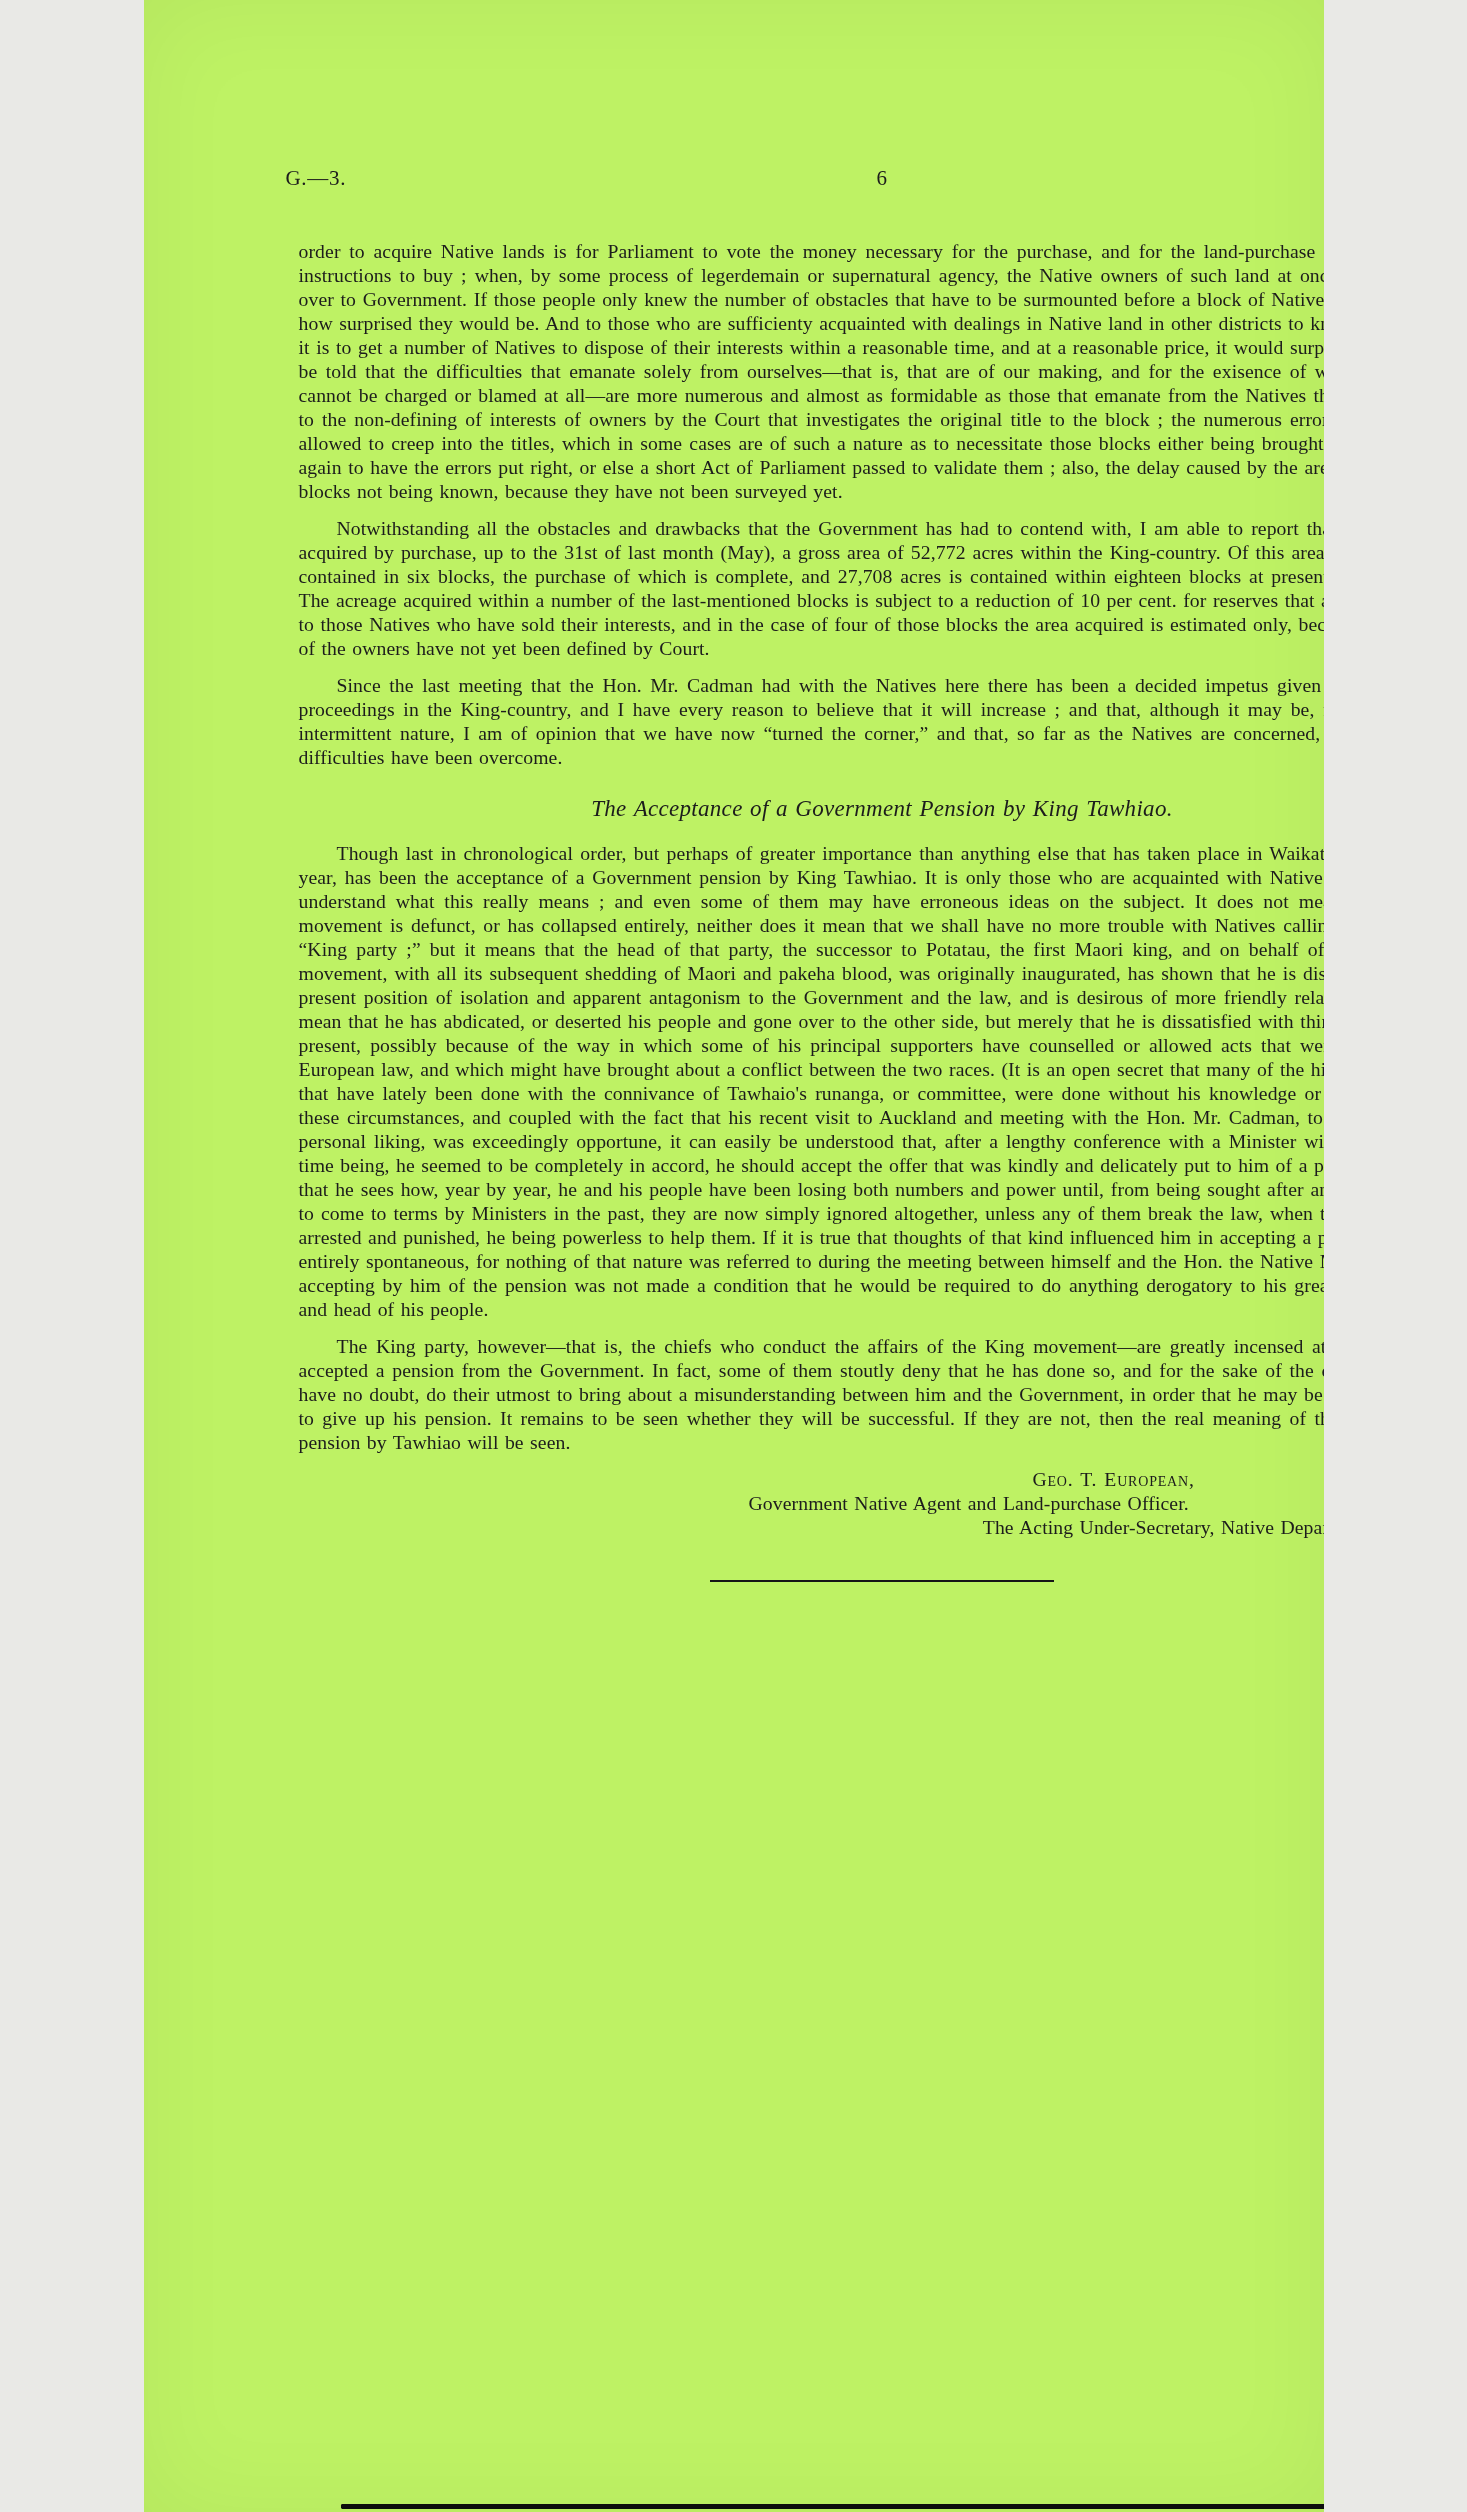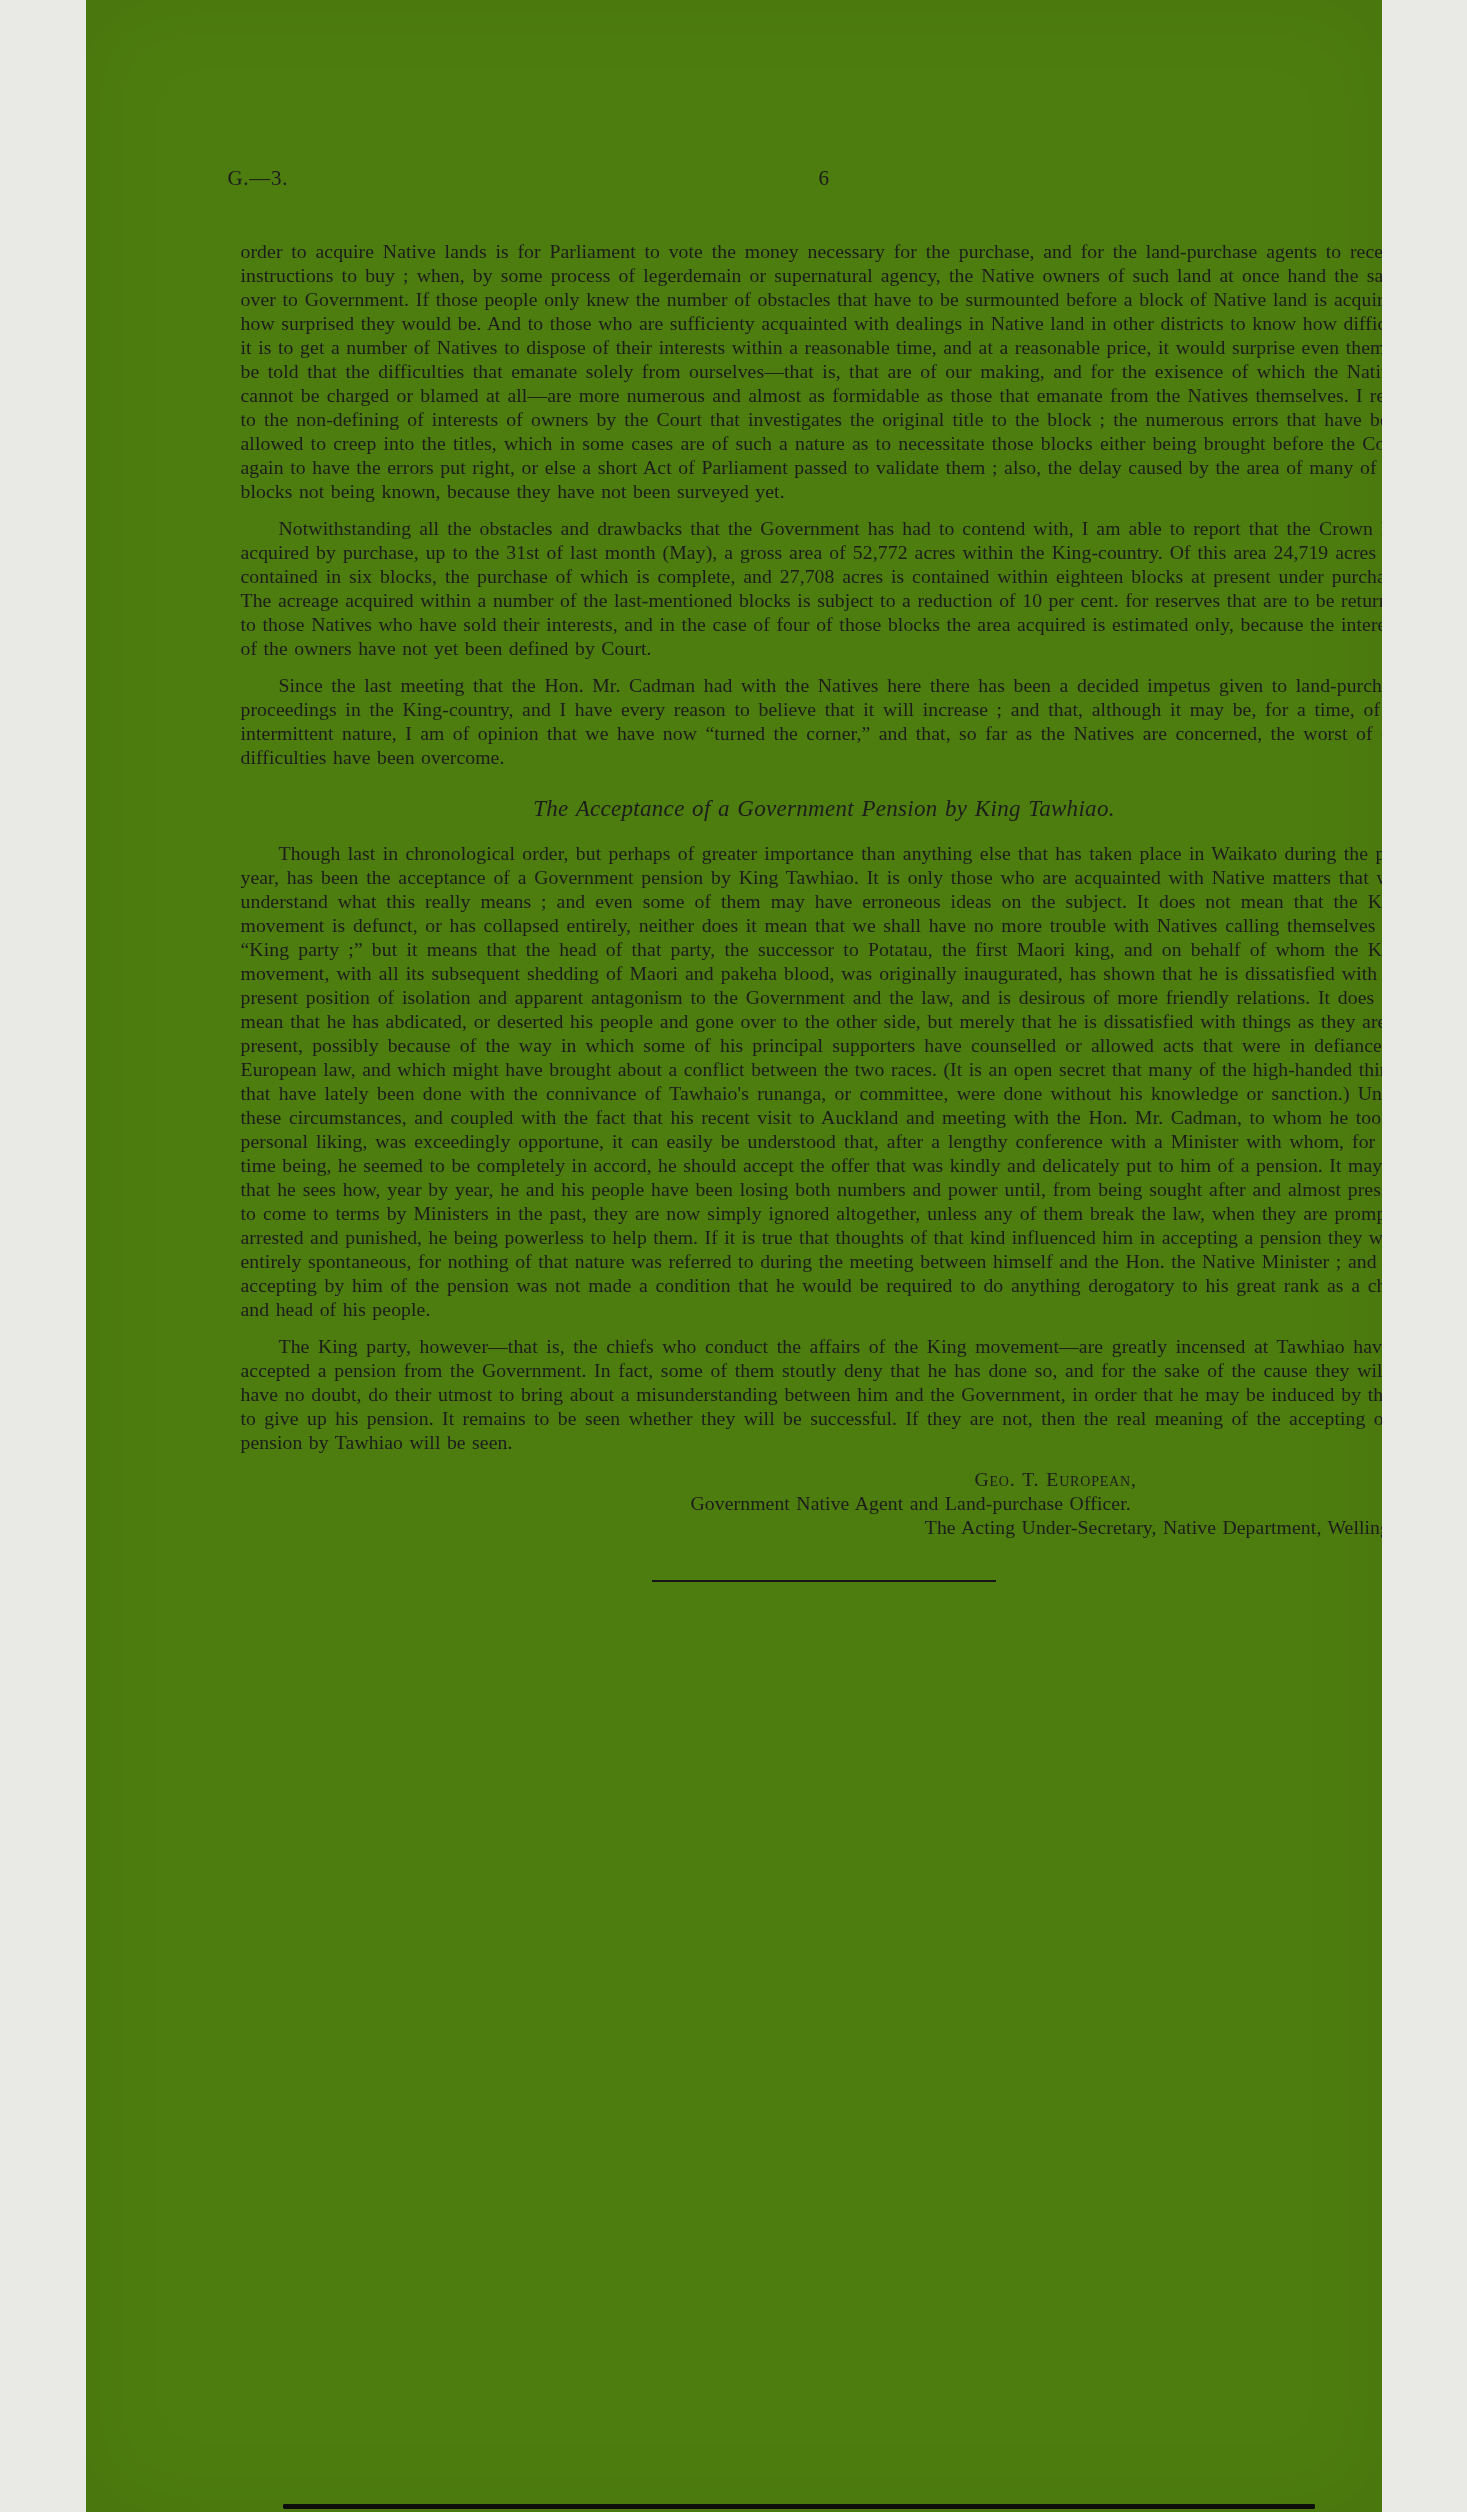--- a/index.html
+++ b/index.html
@@ -3,24 +3,24 @@
 <meta charset="utf-8">
 <style>
   html, body {
     margin: 0;
     padding: 0;
     background: #e9e9e6;
     font-family: "Liberation Serif", "DejaVu Serif", serif;
   }
   .page {
     position: relative;
-    width: 1296px;
+    width: 1180px;
     height: 2512px;
     margin: 0 auto;
-    background: #4d7c0f;
+    background: #bef264;
     color: #1c1c1c;
     box-shadow: inset 0 0 98px rgba(0,0,0,0.05);
     overflow: hidden;
     font-family: Liberation Serif, serif;
   }
   .page-header {
     position: absolute;
     top: 166px;
     left: 142px;
     width: 1193px;

